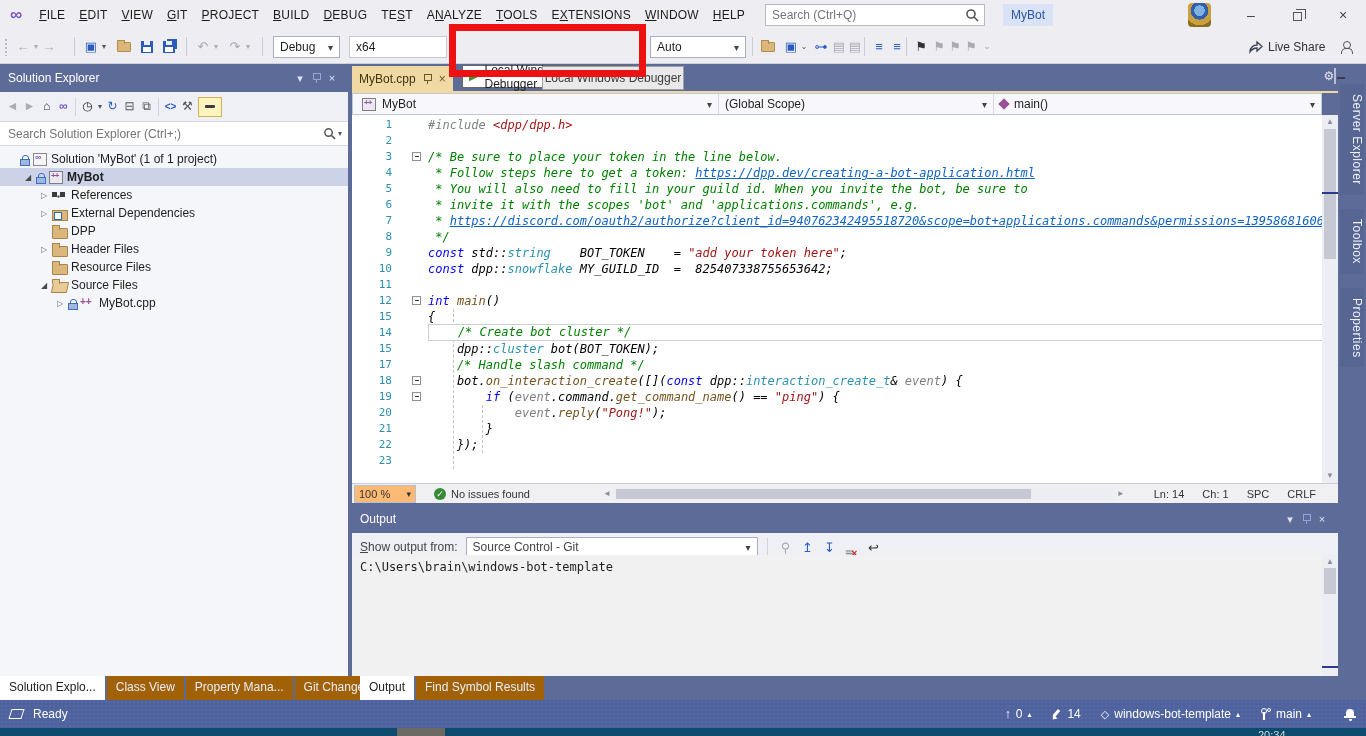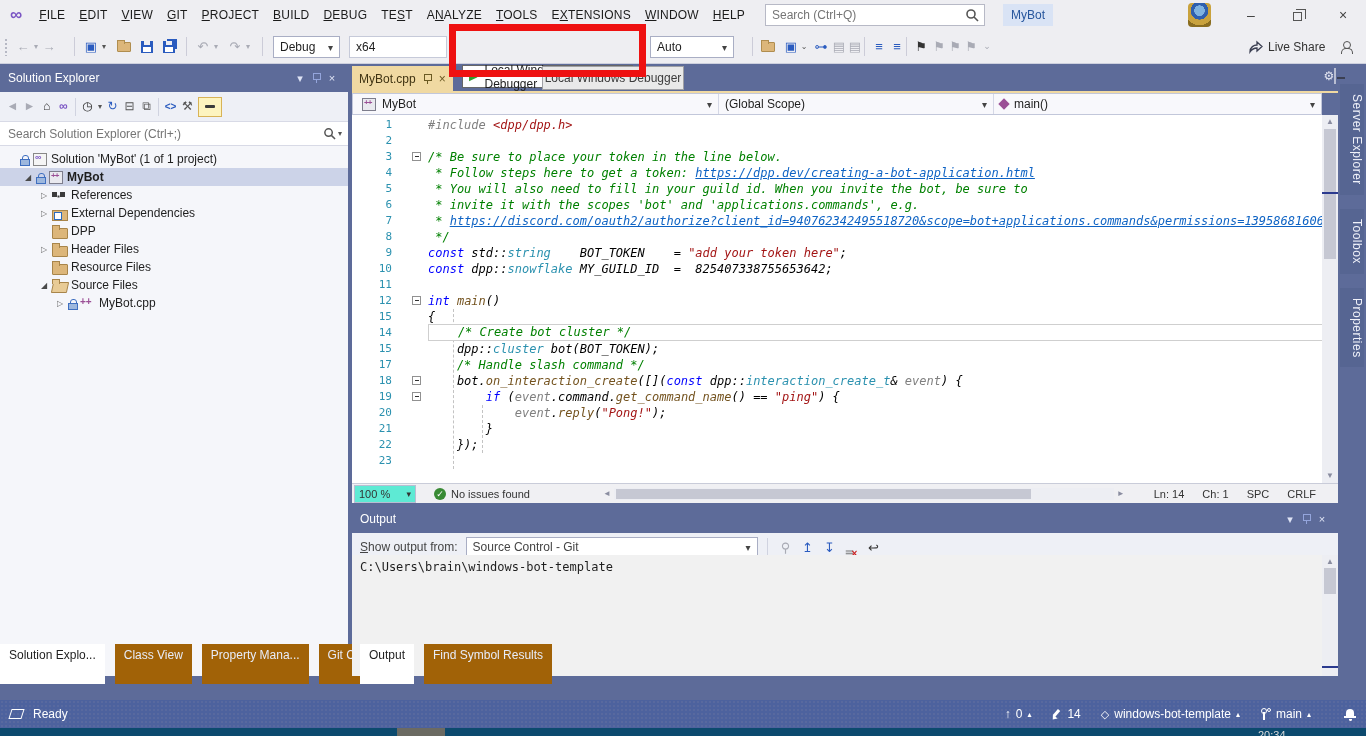--- a/index.html
+++ b/index.html
@@ -81,21 +81,21 @@
   .ic-solution:before { content:""; position:absolute; left:1px; top:0; width:12px; height:11px; background:#f5f5f5; border:1px solid #888; }
   .ic-solution:after { content:"∞"; position:absolute; left:3px; top:-1px; font-size:9px; color:#7b56c4; font-weight:bold; }
   .ic-project:before { content:""; position:absolute; left:1px; top:0; width:12px; height:11px; background:#e9e9ef; border:1px solid #7d7d8c; }
   .ic-project:after { content:"+\002B"; position:absolute; left:3px; top:0px; font-size:8px; letter-spacing:-1px; color:#9b4f96; font-weight:bold; }
   .ic-cpp_file { width:15px; }
   .ic-cpp_file:after { content:"++"; position:absolute; left:0; top:-1px; font-size:10px; color:#9b4f96; font-weight:bold; letter-spacing:0; }
   .sxtoggle { width:24px; height:20px; background:#fdf4bf; border:1px solid #d8b356; display:flex; align-items:center; justify-content:center; margin-left:2px; }
   .sxtoggle i { display:block; width:10px; height:3px; background:#3b3b3b; border-radius:1px; }
 
   
-  .btabs { position:absolute; top:644px; height:40px; display:flex; gap:10px; }
+  .btabs { position:absolute; top:676px; height:24px; display:flex; gap:2px; }
   .btab { padding:0 9px; line-height:22px; color:#e8ecf8; background:#a16207; white-space:nowrap; }
   .btab.on { background:#fff; color:#1e1e1e; }
 
   
   .edgroup { position:absolute; left:352px; top:64px; width:986px; height:439px; }
   .edtabs { position:absolute; left:0; top:2px; height:25px; display:flex; }
   .edtab { background:#f0d9a2; color:#3f3312; display:flex; align-items:center; padding:0 7px; gap:7px; height:25px; }
   .pinico { display:inline-block; width:9px; height:11px; position:relative; }
   .pinico:before { content:""; position:absolute; left:1px; top:1px; width:6px; height:5px; border:1.4px solid #6b5a23; }
   .pinico:after { content:""; position:absolute; left:4px; top:7px; width:1.5px; height:4px; background:#6b5a23; }
@@ -123,21 +123,21 @@
   .tk-fn { color:#74531f; } .tk-par { color:#808080;margin-top:11px; } .tk-pp { color:#808080; } .tk-pl { color:#000; }
   .iguide { position:absolute; border-left:1px dashed #c3c3c3; width:0; }
   
   .vscroll { position:absolute; left:970px; top:51px; width:16px; height:368px; background:#edeef3; }
   .vscroll .sar { display:block; text-align:center; font-size:8px; color:#8a8da0; line-height:14px; }
   .vthumb { position:absolute; left:2px; top:14px; width:12px; height:130px; background:#c6c8d3; }
   .caretmark { position:absolute; left:0; top:77px; width:16px; height:2px; background:#2b3a8f; }
   .sdown { position:absolute; bottom:0; width:16px; }
   
   .edfoot { position:absolute; left:0; top:419px; width:986px; height:20px; background:#f0f0f3; border-top:1px solid #c9ccd9; display:flex; align-items:center; font-size:11px; color:#333; }
-  .zoombox { width:62px; height:18px; background:#5eead4; border:1px solid #b9bed2; margin-left:2px; display:flex; align-items:center; padding:0 4px; }
+  .zoombox { width:62px; height:18px; background:#fdba74; border:1px solid #b9bed2; margin-left:2px; display:flex; align-items:center; padding:0 4px; }
   .zoombox .car { margin-left:auto; font-size:9px; }
   .issues { display:flex; align-items:center; gap:5px; margin-left:18px; }
   .chk { display:inline-block; width:12px; height:12px; border-radius:50%; background:#388a34; color:#fff; font-size:9px; line-height:12px; text-align:center; }
   .hsc { display:flex; align-items:center; margin-left:70px; }
   .hsc .sar { font-size:8px; color:#8a8da0; padding:0 3px; }
   .htrack { width:500px; height:12px; background:#edeef3; position:relative; }
   .hthumb { position:absolute; left:2px; top:1px; width:415px; height:10px; background:#c6c8d3; }
   .edfoot .stat { margin-left:26px; }
 
   
@@ -256,21 +256,21 @@
       </div>
     <div class="combo" style="position:absolute;left:349px;top:6px;width:98px;border-color:#c6cad9">
         <span class="cv">x64</span>
       </div>
     <div class="runbtn">
       <span class="play">▶</span>
       <span>Local Windows Debugger</span>
       <span class="ddsep"></span>
         <span class="car">▾</span>
     </div>
-    <div class="combo" style="position:absolute;left:650px;top:6px;width:84px">
+    <div class="combo" style="position:absolute;left:650px;top:6px;width:96px">
         <span class="cv">Auto</span>
         <span class="car">▾</span>
       </div>
     <span class="sep" style="left:752px"></span>
     <span class="tb" style="left:758px">
         <span class="folderico" style="background:#dcb67a"></span>
       </span>
     <span class="tb" style="left:782px">
         <span class="tbico blue">▣</span>
         <span class="tbico" style="width:8px;font-size:8px">⌄</span>

